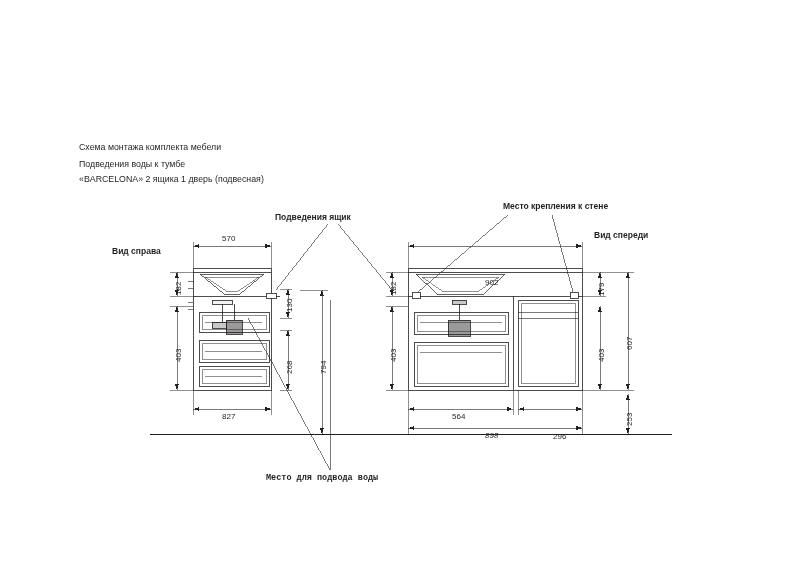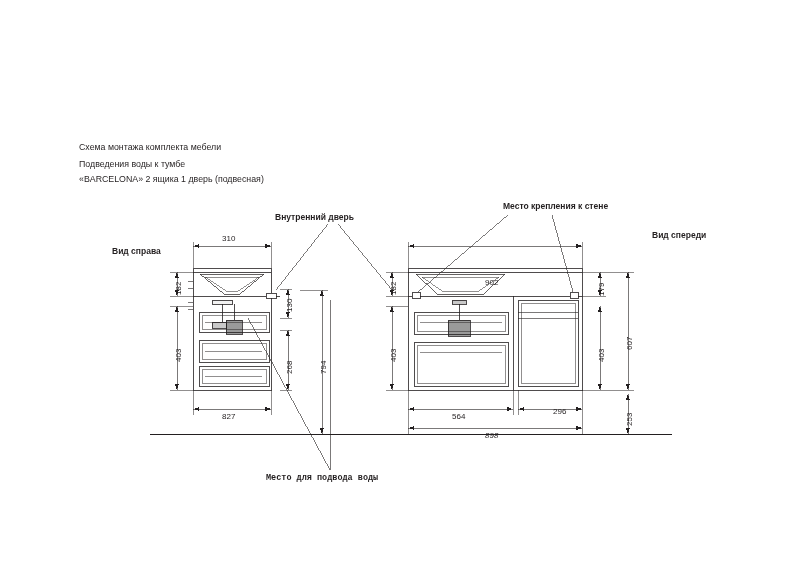--- a/index.html
+++ b/index.html
@@ -190,35 +190,35 @@
     <path d="M330 470 L248 318" stroke-width="0.6"></path>
     <path d="M330 470 L330 300" stroke-width="0.6"></path>
   </g>
 </svg>
 
 <div class="abs title" style="left:70px;top:141px;">Схема монтажа комплекта мебели</div>
 <div class="abs title" style="left:70px;top:158px;">Подведения воды к тумбе</div>
 <div class="abs title" style="left:70px;top:173px;">«BARCELONA» 2 ящика 1 дверь (подвесная)</div>
 
 <div class="abs lbl b" style="left:112px;top:208px;margin-top:38px;">Вид справа</div>
-<div class="abs lbl b" style="left:652px;top:230px;">Вид спереди</div>
-<div class="abs lbl b" style="left:275px;top:212px;">Внутренний дверь</div>
+<div class="abs lbl b" style="left:594px;top:230px;">Вид спереди</div>
+<div class="abs lbl b" style="left:275px;top:212px;">Подведения ящик</div>
 <div class="abs lbl b" style="left:503px;top:201px;">Место крепления к стене</div>
 <div class="abs lbl b" style="left:266px;top:473px;font-family:Liberation Mono, monospace;">Место для подвода воды</div>
 
-<div class="abs dim" style="left:222px;top:234px;">310</div>
+<div class="abs dim" style="left:222px;top:234px;">570</div>
 <div class="abs dim" style="left:222px;top:412px;">827</div>
 <div class="abs dimv" style="left:174px;top:295px;">182</div>
 <div class="abs dimv" style="left:174px;top:362px;">403</div>
 <div class="abs dimv" style="left:285px;top:312px;">130</div>
 <div class="abs dimv" style="left:285px;top:374px;">268</div>
 <div class="abs dimv" style="left:319px;top:374px;">794</div>
 
 <div class="abs dim" style="left:485px;top:234px;margin-top:44px;">902</div>
 <div class="abs dim" style="left:452px;top:412px;">564</div>
-<div class="abs dim" style="left:540px;top:407px;padding-left:13px;">296</div>
+<div class="abs dim" style="left:540px;top:432px;padding-left:13px;">296</div>
 <div class="abs dim" style="left:485px;top:431px;font-style:italic;">898</div>
 <div class="abs dimv" style="left:389px;top:295px;">182</div>
 <div class="abs dimv" style="left:389px;top:362px;">403</div>
 <div class="abs dimv" style="left:597px;top:296px;">179</div>
 <div class="abs dimv" style="left:597px;top:362px;">403</div>
 <div class="abs dimv" style="left:625px;top:350px;">607</div>
 <div class="abs dimv" style="left:625px;top:426px;">253</div>
 
 </body></html>

